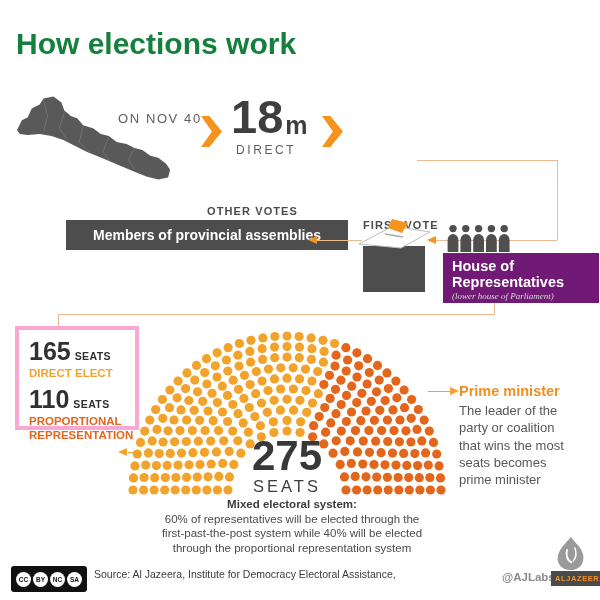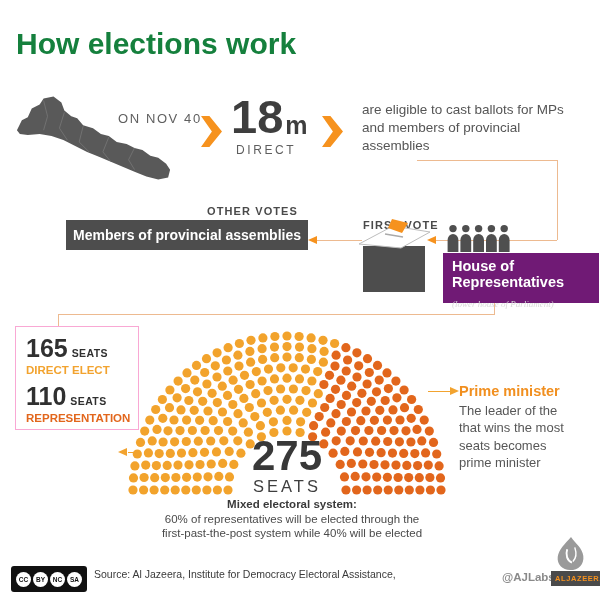--- a/index.html
+++ b/index.html
@@ -23,30 +23,30 @@
   .voters-lbl { left:236px; top:143px; font-size:12px; letter-spacing:2.6px; color:#5e5e5e; font-weight:500; }
   .eligible { left:362px; top:101px; width:212px; font-size:13.5px; line-height:1.32; color:#555; }
   .line { background:#edba90; }
   .tri-left  { width:0; height:0; border-top:4.5px solid transparent; border-bottom:4.5px solid transparent; border-right:9px solid #f6921e; }
   .tri-right { width:0; height:0; border-top:4.5px solid transparent; border-bottom:4.5px solid transparent; border-left:9px solid #f6921e; }
 
   
   .sec-label { font-size:11px; font-weight:800; letter-spacing:1.1px; color:#4a4a4a; }
   .other-votes { left:150px; top:205px; width:148px; text-align:right; }
   .first-vote  { left:363px; top:191px;margin-top:28px; }
-  .members-box { left:66px; top:220px; width:242px; height:30px; background:#4d4d4d;
+  .members-box { left:66px; top:220px; width:282px; height:30px; background:#4d4d4d;
     color:#fff; font-size:14px; font-weight:700; text-align:center; line-height:30px; }
   .house-box { left:443px; top:253px; width:156px; height:50px; background:#701a75;
     color:#fff; padding:5px 9px; }
   .house-box .l1,.house-box .l2 { font-size:14.5px; font-weight:800; line-height:1.12; }
-  .house-box .sub { font-size:9px; font-style:italic; color:#d9d9d9; margin-top:9px;
+  .house-box .sub { font-size:9px; font-style:italic; color:#d9d9d9; margin-top:1px;
     font-family:"Liberation Serif","DejaVu Serif",serif; }
 
   
-  .seats-panel { left:15px; top:326px; width:124px; height:104px; border:1px solid #f9a8d4;
+  .seats-panel { left:15px; top:326px; width:124px; height:104px; border:4px solid #f9a8d4;
     background:#fff; padding:9px 6px 0 10px; }
   .seat-row { display:flex; align-items:baseline; }
   .seat-row .n { font-size:25px; font-weight:800; color:#303030; line-height:1; }
   .seat-row .u { font-size:10.5px; font-weight:800; color:#303030; margin-left:4px; letter-spacing:.4px; }
   .lab-direct { font-size:11.5px; font-weight:700; color:#f2a32f; margin-top:3px; }
   .lab-prop   { font-size:11.5px; font-weight:700; color:#e2661c; margin-top:3px; line-height:1.2; }
   .gap8 { height:8px; }
 
   
   .total-num { left:217px; top:435px; width:140px; text-align:center;
@@ -93,21 +93,20 @@
   </svg>
 
   <div class="abs on-nov">ON NOV 40</div>
   <div class="abs chevron chev1"></div>
   <div class="abs voters-num">
     <span class="big">18</span>
     <span class="suf">m</span>
   </div>
   <div class="abs voters-lbl">DIRECT</div>
   <div class="abs chevron chev2"></div>
-  <div class="abs eligible">are eligible to cast ballots for MPs and members of provincial assemblies</div>
 
   <div class="abs line" style="left:417px; top:160px; width:140px; height:1px;"></div>
   <div class="abs line" style="left:557px; top:160px; width:1px; height:80px;"></div>
   <div class="abs line" style="left:436px; top:240px; width:121px; height:1px;"></div>
   <div class="abs tri-left" style="left:427px; top:236px;"></div>
 
   <div class="abs sec-label other-votes">OTHER VOTES</div>
   <div class="abs members-box">Members of provincial assemblies</div>
   <div class="abs line" style="left:316px; top:240px; width:46px; height:1px;"></div>
   <div class="abs tri-left" style="left:308px; top:236px;"></div>
@@ -150,20 +149,21 @@
       <span class="n">165</span>
       <span class="u">SEATS</span>
     </div>
     <div class="lab-direct">DIRECT ELECT</div>
     <div class="gap8"></div>
     <div class="seat-row">
       <span class="n">110</span>
       <span class="u">SEATS</span>
     </div>
     <div class="lab-prop">
+      <div>PROPORTIONAL</div>
       <div>REPRESENTATION</div>
     </div>
   </div>
 
   <div class="abs line" style="left:128px; top:452px; width:12px; height:1px; background:#f2a32f;"></div>
   <div class="abs tri-left" style="left:118px; top:448px; border-right-color:#f2a32f;"></div>
 
   <svg id="parliament" class="abs" style="left:126px; top:330px;" width="322" height="166" viewBox="0 0 322 166">
       <circle cx="102.0" cy="160.0" r="4.6" fill="#f2a32c"></circle>
       <circle cx="103.5" cy="146.9" r="4.6" fill="#f2a32c"></circle>
@@ -442,28 +442,30 @@
       <circle cx="315.0" cy="160.0" r="4.6" fill="#e2661c"></circle>
     </svg>
 
   <div class="abs total-num">275</div>
   <div class="abs total-unit">SEATS</div>
 
   <div class="abs mixed">
     <div class="t">Mixed electoral system:</div>
     <div>60% of representatives will be elected through the</div>
     <div>first-past-the-post system while 40% will be elected</div>
+    <div>through the proportional representation system</div>
   </div>
 
   <div class="abs line" style="left:428px; top:391px; width:22px; height:1px; background:#f2a32f;"></div>
   <div class="abs tri-right" style="left:450px; top:387px; border-left-color:#f2a32f;"></div>
 
   <div class="abs pm-title">Prime minister</div>
   <div class="abs pm-body">
     <div>The leader of the</div>
+    <div>party or coalition</div>
     <div>that wins the most</div>
     <div>seats becomes</div>
     <div>prime minister</div>
   </div>
 
   <div class="abs cc-badge">
     <span class="cc-circle">CC</span>
     <span class="cc-circle">BY</span>
     <span class="cc-circle">NC</span>
     <span class="cc-circle">SA</span>

